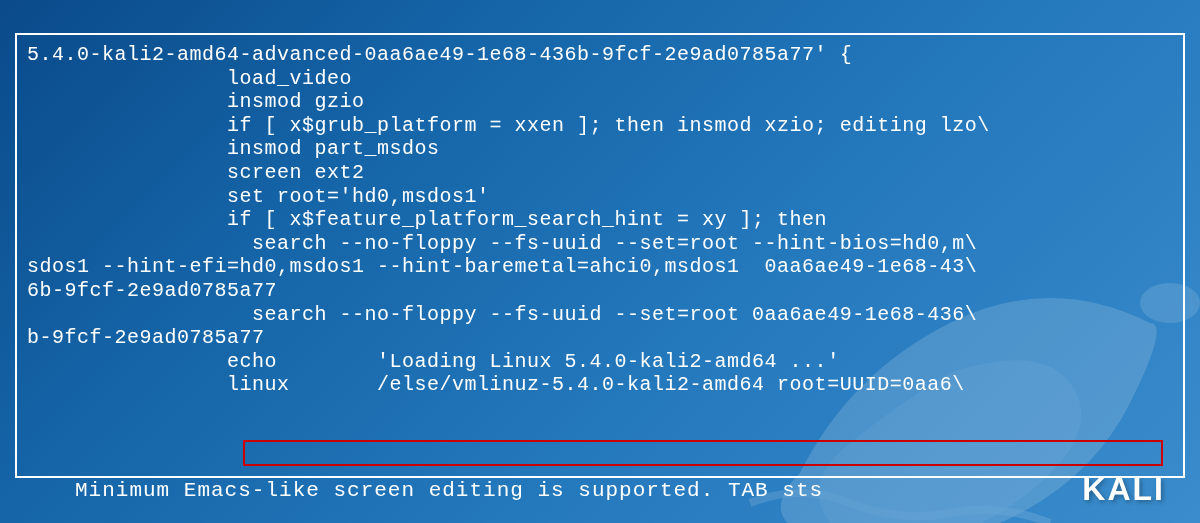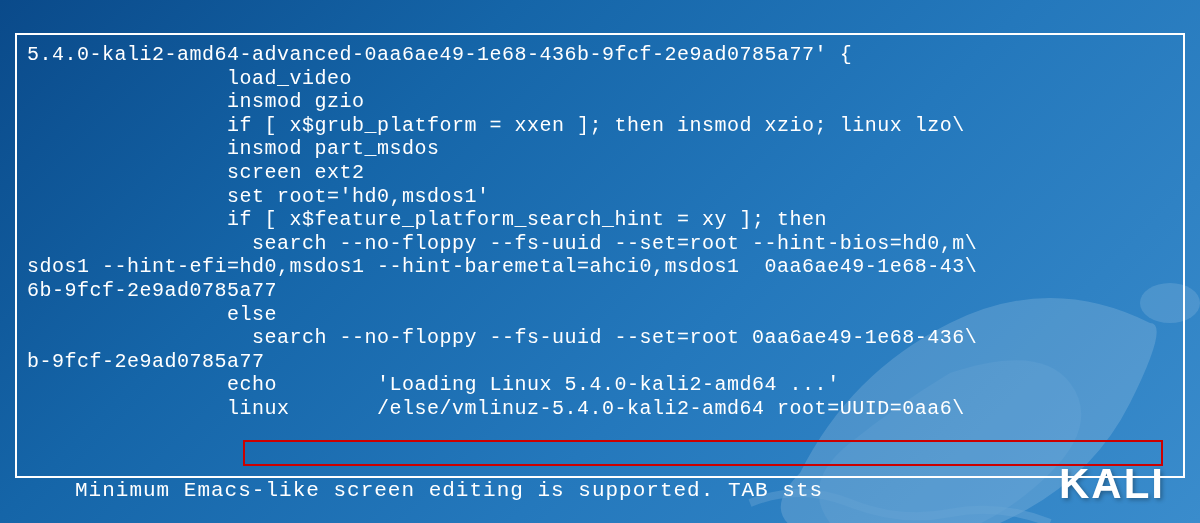--- a/index.html
+++ b/index.html
@@ -27,21 +27,21 @@
       height: 500px;
       opacity: 0.25;
       pointer-events: none;
     }
     
     .kali-logo {
       position: absolute;
       right: 35px;
       bottom: 15px;
       font-family: Arial, sans-serif;
-      font-size: 42px;
+      font-size: 32px;
       font-weight: 900;
       color: #ffffff;
       letter-spacing: 2px;
       text-shadow: 2px 2px 4px rgba(0,0,0,0.3);
     }
     
     .editor-box {
       position: absolute;
       top: 33px;
       left: 15px;
@@ -85,29 +85,28 @@
   <ellipse cx="520" cy="180" rx="30" ry="20" fill="#ffffff" opacity="0.5"></ellipse>
   <path d="M 100 380 Q 150 360 200 380 Q 250 400 300 390 Q 350 380 400 400" stroke="#ffffff" stroke-width="8" fill="none" opacity="0.5"></path>
 </svg>
 
 <div class="kali-logo">KALI</div>
 
 <div class="editor-box">
   <div class="code-line">5.4.0-kali2-amd64-advanced-0aa6ae49-1e68-436b-9fcf-2e9ad0785a77' {</div>
   <div class="code-line">                load_video</div>
   <div class="code-line">                insmod gzio</div>
-  <div class="code-line">                if [ x$grub_platform = xxen ]; then insmod xzio; linux lzo\</div>
+  <div class="code-line">                if [ x$grub_platform = xxen ]; then insmod xzio; editing lzo\</div>
   <div class="code-line">                insmod part_msdos</div>
   <div class="code-line">                screen ext2</div>
   <div class="code-line">                set root='hd0,msdos1'</div>
   <div class="code-line">                if [ x$feature_platform_search_hint = xy ]; then</div>
   <div class="code-line">                  search --no-floppy --fs-uuid --set=root --hint-bios=hd0,m\</div>
   <div class="code-line">sdos1 --hint-efi=hd0,msdos1 --hint-baremetal=ahci0,msdos1  0aa6ae49-1e68-43\</div>
   <div class="code-line">6b-9fcf-2e9ad0785a77</div>
-  <div class="code-line">                else</div>
   <div class="code-line">                  search --no-floppy --fs-uuid --set=root 0aa6ae49-1e68-436\</div>
   <div class="code-line">b-9fcf-2e9ad0785a77</div>
   <div class="code-line">                echo        'Loading Linux 5.4.0-kali2-amd64 ...'</div>
   <div class="code-line">                linux       /else/vmlinuz-5.4.0-kali2-amd64 root=UUID=0aa6\</div>
 
   <div class="highlight-box"></div>
 
 </div>
 
 <div class="bottom-text">Minimum Emacs-like screen editing is supported. TAB   sts</div>

